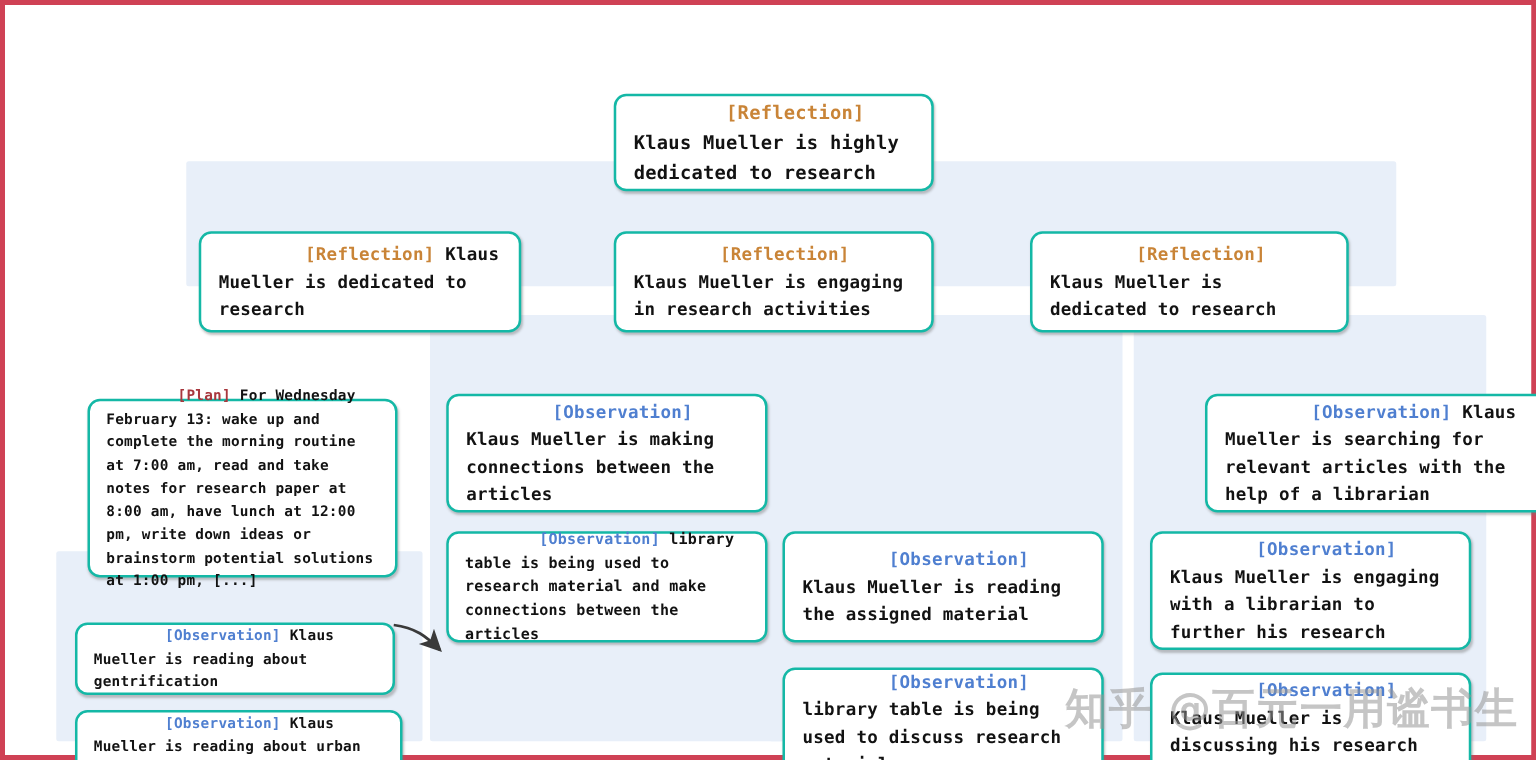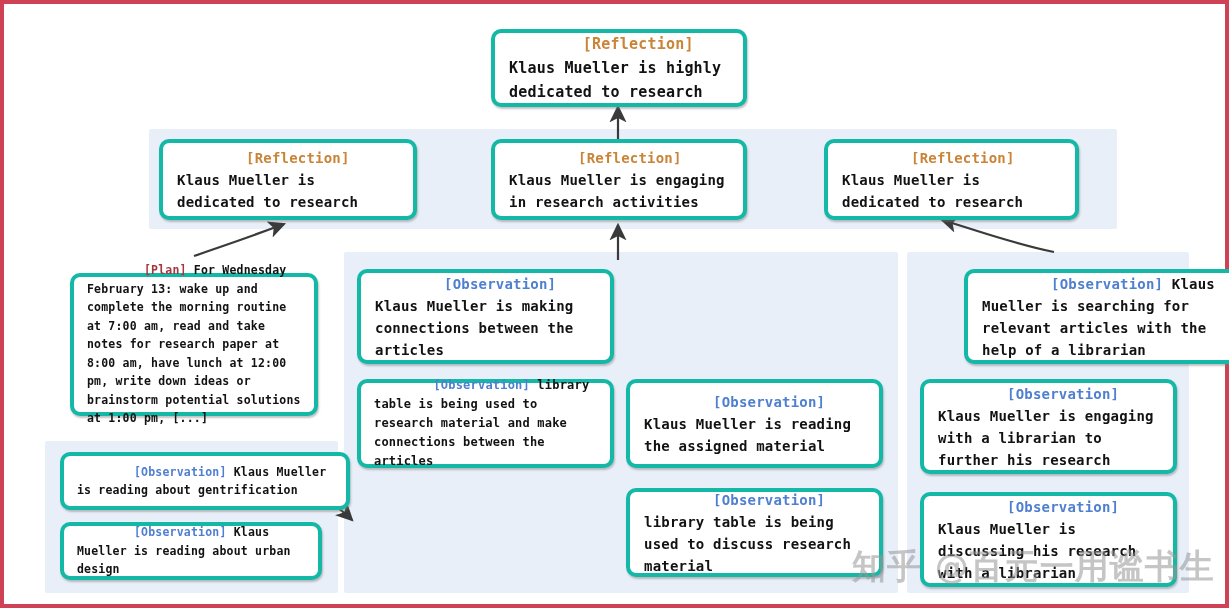--- a/index.html
+++ b/index.html
@@ -20,28 +20,29 @@
   .panel{
     position:absolute;
     background:#e8eff9;
     border-radius:2px;
   }
 
   .node{
     position:absolute;
     box-sizing:border-box;
     background:#ffffff;
-    border:4px solid #14b8a6;
+    border:2px solid #14b8a6;
     border-radius:10px;
     box-shadow:1px 2px 2px rgba(120,120,120,0.45);
     color:#121212;
     font-weight:bold;
     letter-spacing:0.2px;
     display:flex;
     align-items:center;
+    margin-top:46px;
   }
   .node .txt{
     display:block;
     width:100%;
     padding:0 14px;
     white-space:pre-wrap;
     word-break:normal;
   }
   .tag{font-weight:bold;}
   .tag-reflection{color:#c98437;}
@@ -122,21 +123,21 @@
         <span class="tag tag-reflection">[Reflection]</span><span> Klaus Mueller is dedicated to research</span>
       </span>
     </div>
 
     <div class="node f115" style="left:66px;top:269px;width:248px;height:143px;">
       <span class="txt" style="padding:0 13px;">
         <span class="tag tag-plan">[Plan]</span><span> For Wednesday February 13: wake up and complete the morning routine at 7:00 am, read and take notes for research paper at 8:00 am, have lunch at 12:00 pm, write down ideas or brainstorm potential solutions at 1:00 pm, [...]</span>
       </span>
     </div>
 
-    <div class="node f115" style="left:56px;top:448px;width:290px;height:58px;">
+    <div class="node f115" style="left:56px;top:448px;width:256px;height:58px;">
       <span class="txt" style="padding:0 13px;">
         <span class="tag tag-observation">[Observation]</span><span> Klaus Mueller is reading about gentrification</span>
       </span>
     </div>
 
     <div class="node f115" style="left:56px;top:518px;width:262px;height:58px;">
       <span class="txt" style="padding:0 13px;">
         <span class="tag tag-observation">[Observation]</span><span> Klaus Mueller is reading about urban design</span>
       </span>
     </div>

